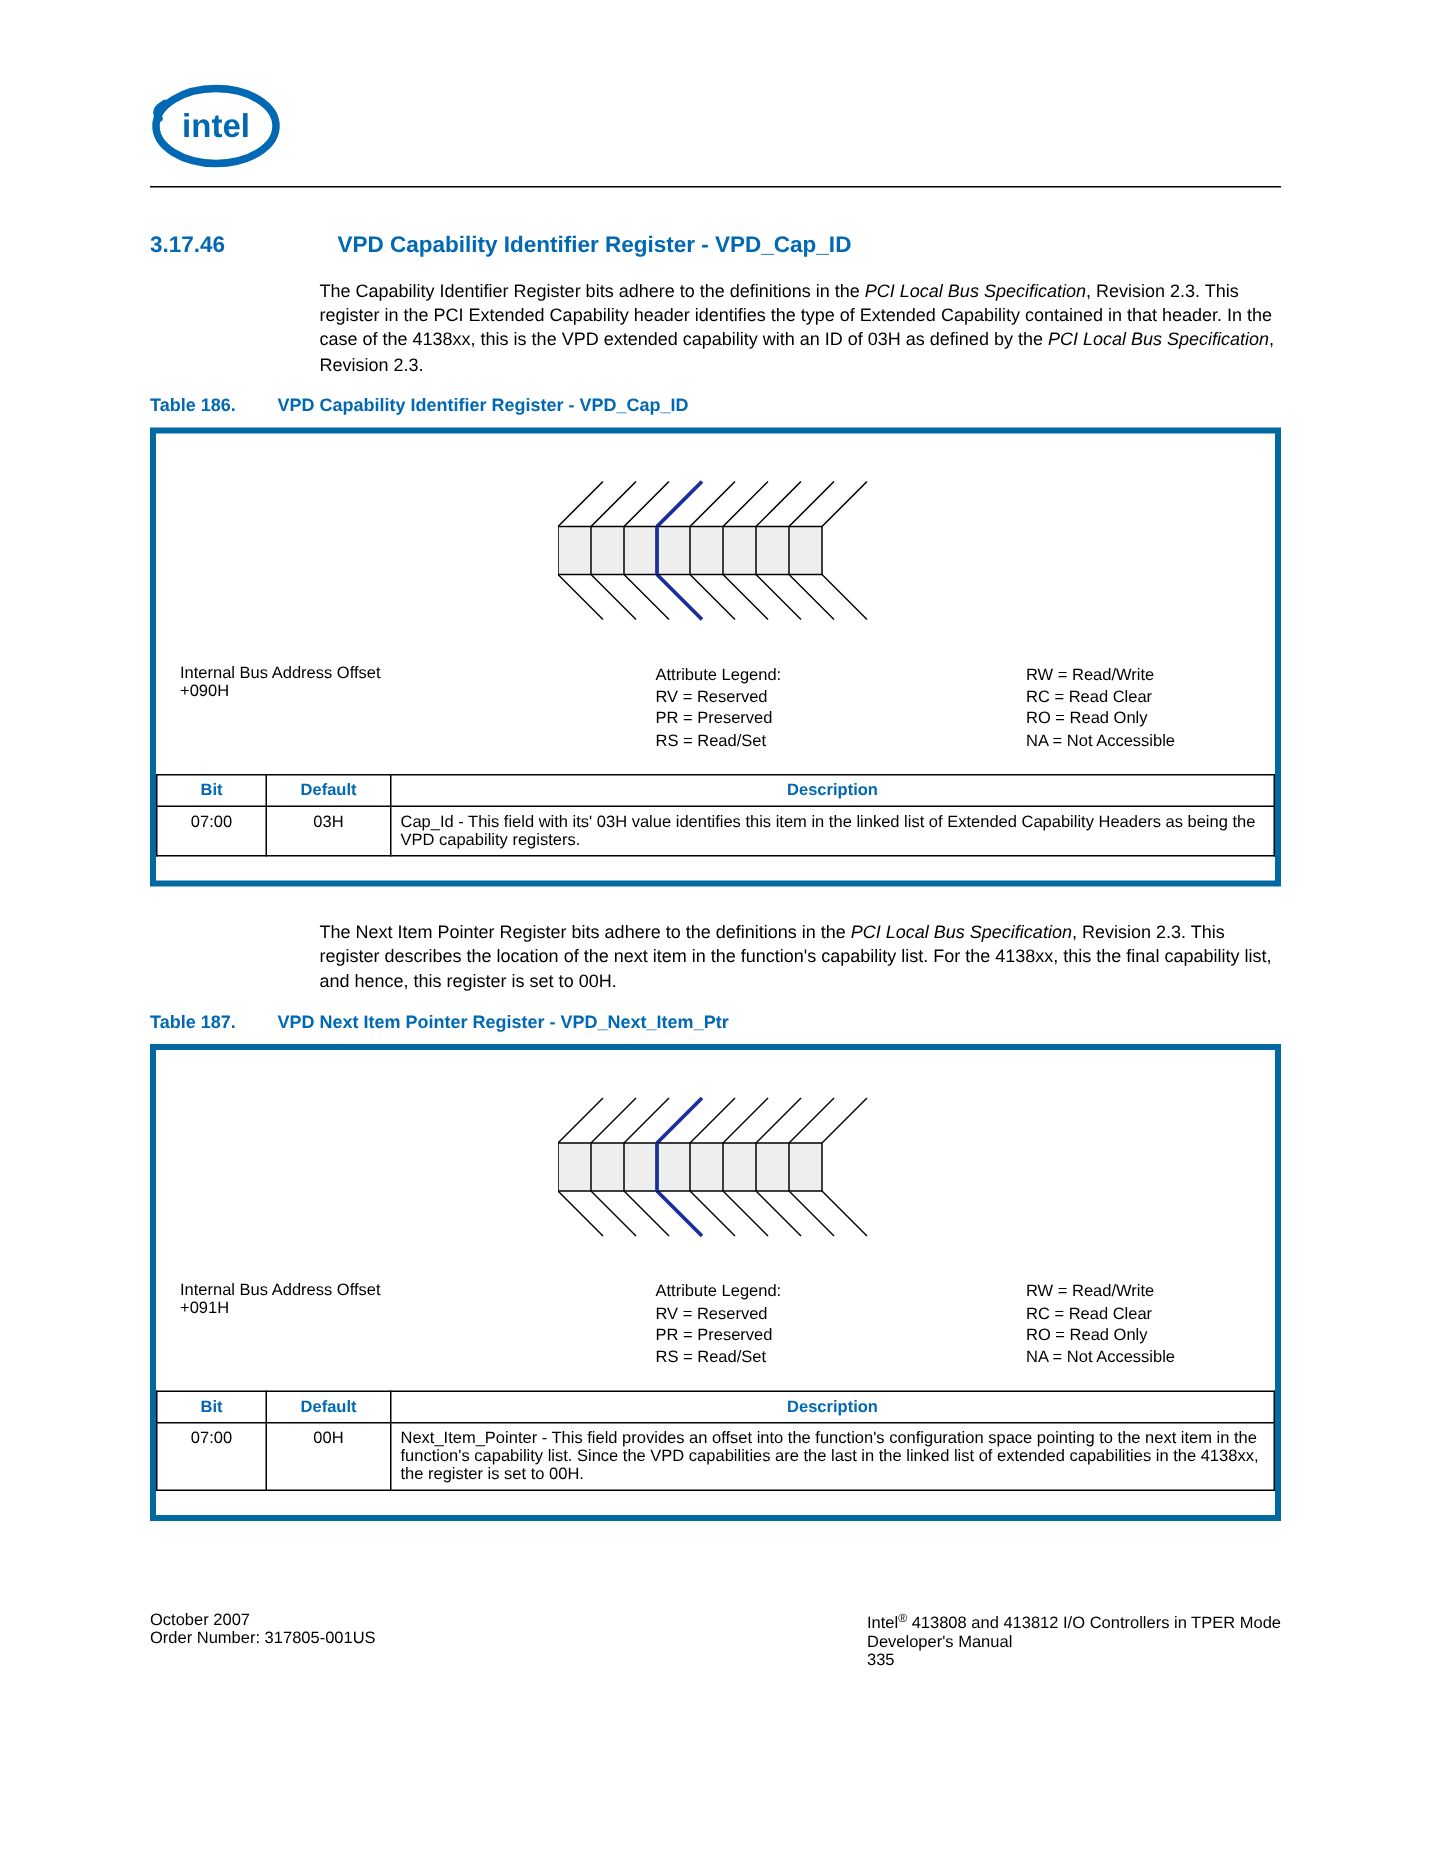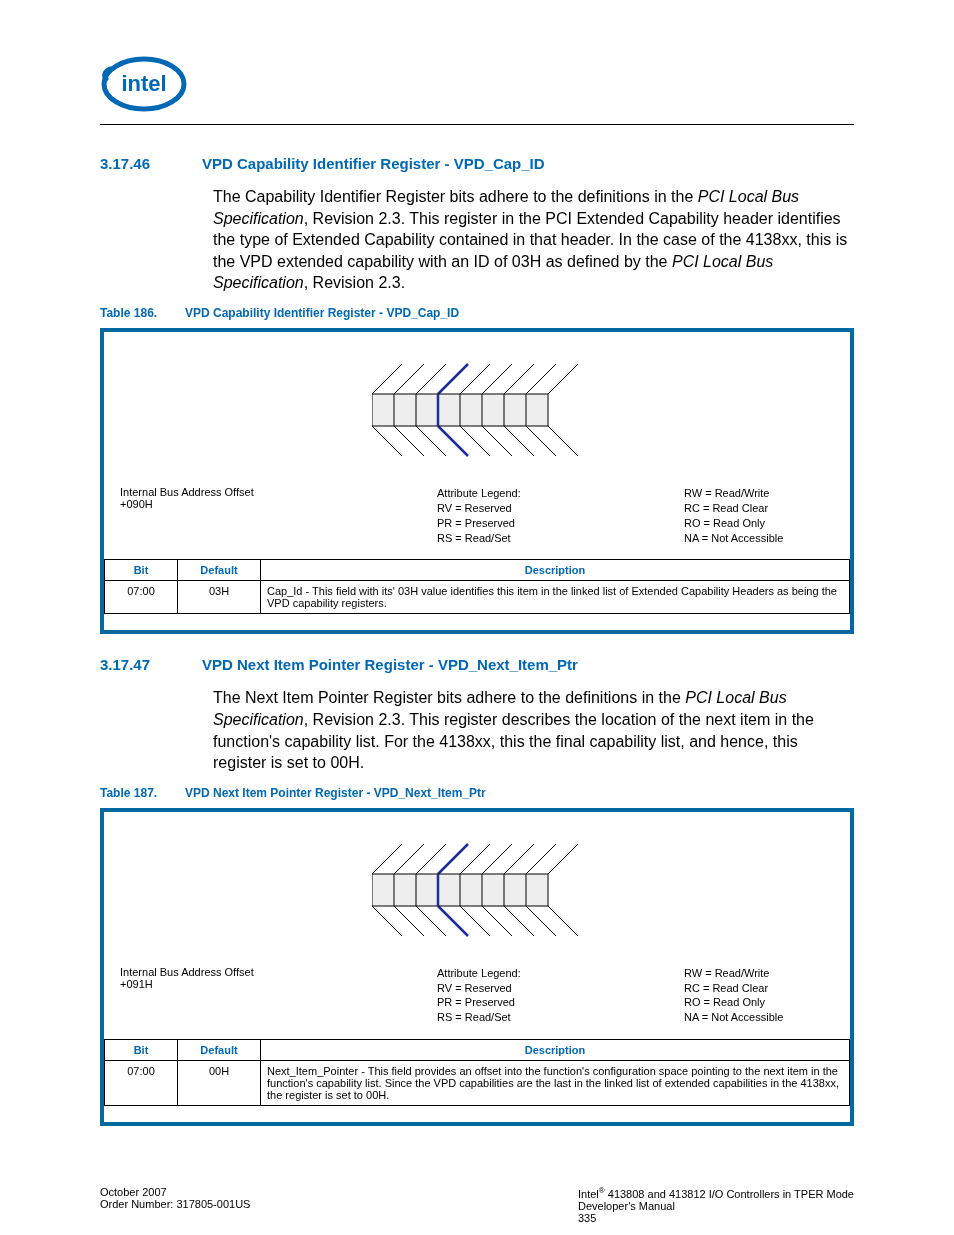--- a/index.html
+++ b/index.html
@@ -1,24 +1,24 @@
 <!DOCTYPE html>
 <html><head>
 <meta charset="utf-8">
 <style>
   body{margin:0;background:#fff;font-family:Verdana,Arial,sans-serif;font-size:12px;color:#000;width:954px}
   .page{padding:55px 100px 40px 100px}
   .top-row{display:flex;justify-content:space-between;align-items:flex-start;margin-bottom:8px}
   .running-head{font-weight:bold;font-style:italic;font-size:12px}
   .running-head sup{font-size:9px}
   .hr{border-top:1.5px solid #000;margin:0 0 30px 0}
-  .sec-row{display:flex;gap:17px;margin-bottom:14px}
+  .sec-row{display:flex;gap:40px;margin-bottom:14px}
   .sec-num{color:#0168b3;font-weight:bold;font-size:15px;min-width:85px}
   .sec-title{color:#0168b3;font-weight:bold;font-size:15px}
-  .para{margin:0 0 12px 113px;font-size:16px;line-height:1.35}
+  .para{margin:0 0 12px 113px;font-size:12px;line-height:1.35}
   .para em{font-style:italic}
   .tbl-cap{color:#0168b3;font-weight:bold;font-size:12px;margin:8px 0 8px 0}
   .tbl-cap .num{display:inline-block;min-width:85px}
   .reg-box{border:4px solid #0369a1;padding:14px 16px 0 16px;margin-bottom:22px}
   .dia{display:flex;justify-content:center;margin:10px 0 20px 0}
   .dia svg{display:block}
   .legend-row{display:flex;justify-content:space-between;font-size:11px;margin-bottom:14px}
   .legend-left{min-width:200px}
   .legend-mid{min-width:130px;line-height:1.35}
   .legend-right{min-width:150px;line-height:1.35}
@@ -122,24 +122,20 @@
       </tr>
       <tr>
         <td class="c">07:00</td>
         <td class="c">03H</td>
         <td>Cap_Id - This field with its' 03H value identifies this item in the linked list of Extended Capability Headers as being the VPD capability registers.</td>
       </tr>
     </tbody>
       </table>
   </div>
 
-  <div class="sec-row">
-    <div class="sec-num">3.17.47</div>
-    <div class="sec-title">VPD Next Item Pointer Register - VPD_Next_Item_Ptr</div>
-  </div>
   <p class="para">
     <span>The Next Item Pointer Register bits adhere to the definitions in the </span><em>PCI Local Bus Specification</em><span>, Revision 2.3. This register describes the location of the next item in the function's capability list. For the 4138xx, this the final capability list, and hence, this register is set to 00H.</span>
   </p>
   <div class="tbl-cap">
     <span class="num">Table 187.</span><span>VPD Next Item Pointer Register - VPD_Next_Item_Ptr</span>
   </div>
 
   <div class="reg-box">
     <div class="dia">
       <svg width="210" height="110" viewBox="0 0 210 110">

